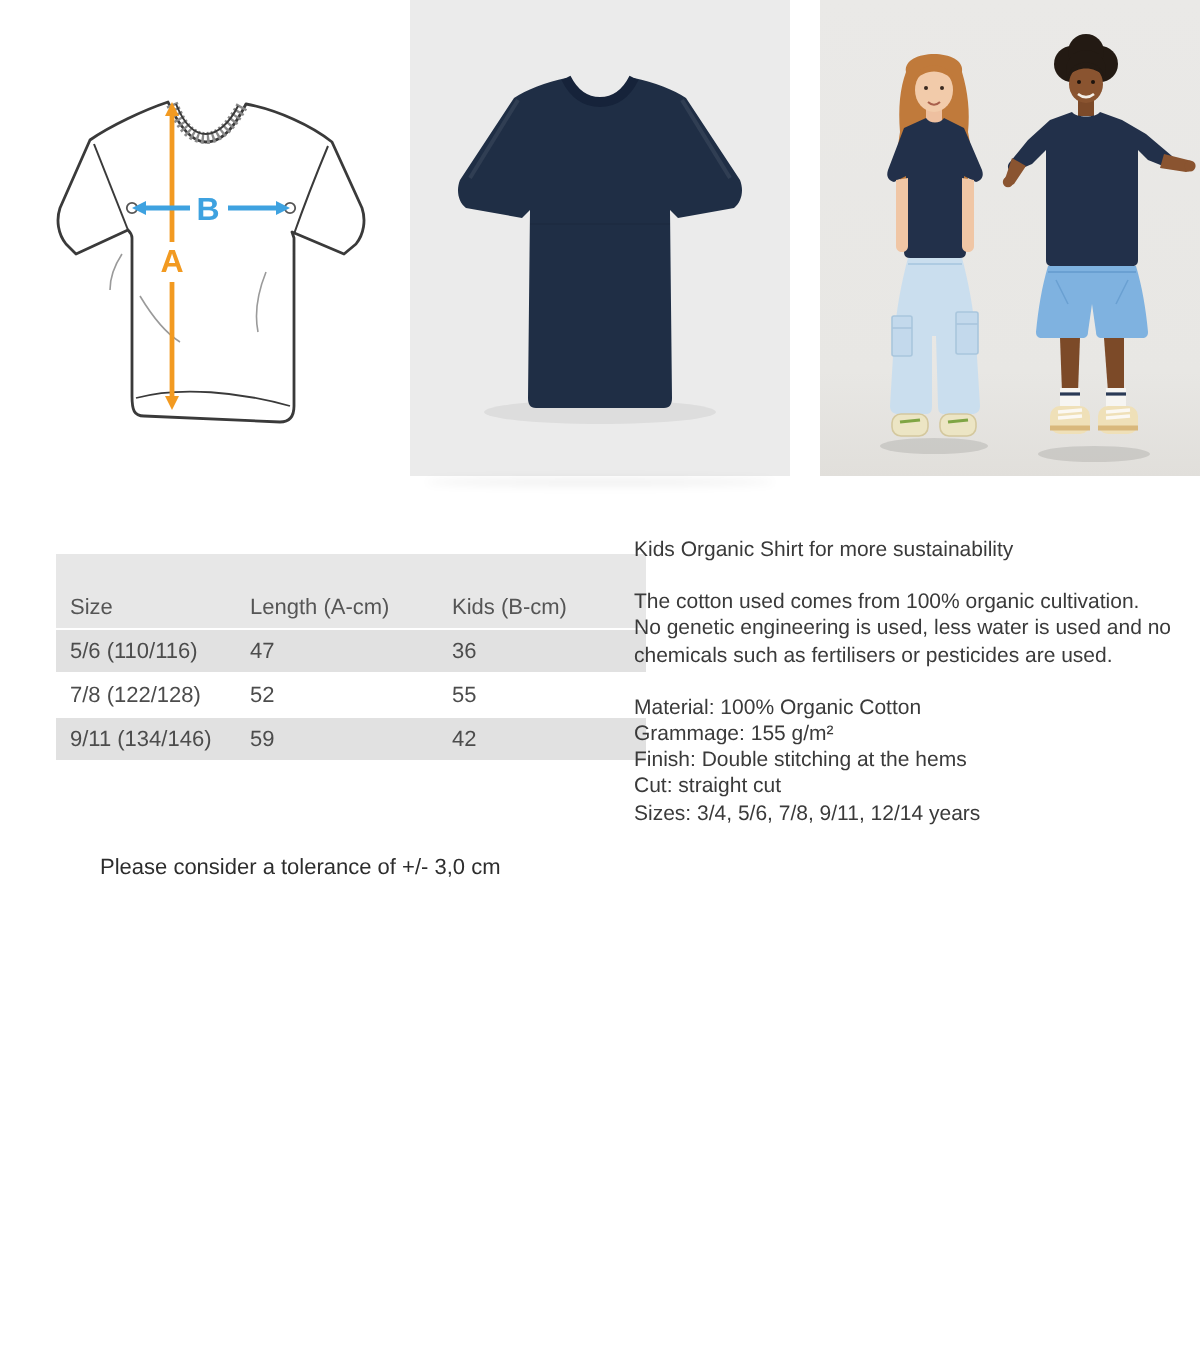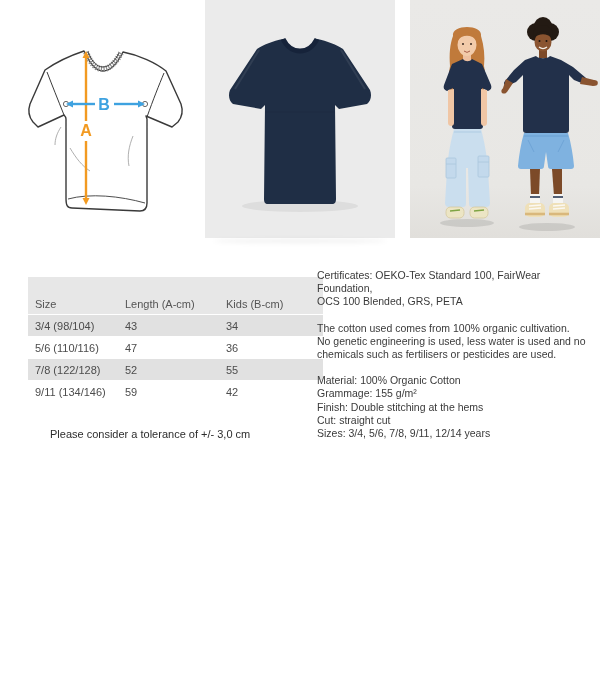--- a/index.html
+++ b/index.html
@@ -202,47 +202,41 @@
   <table class="size-table">
     <thead>
       <tr>
         <th>Size</th>
         <th>Length (A-cm)</th>
         <th>Kids (B-cm)</th>
       </tr>
     </thead>
     <tbody>
       <tr>
-        <td>3/4 (98/104)</td>
-        <td>43</td>
-        <td>34</td>
-      </tr>
-      <tr>
         <td>5/6 (110/116)</td>
         <td>47</td>
         <td>36</td>
       </tr>
       <tr>
         <td>7/8 (122/128)</td>
         <td>52</td>
         <td>55</td>
       </tr>
       <tr>
         <td>9/11 (134/146)</td>
         <td>59</td>
         <td>42</td>
       </tr>
     </tbody>
   </table>
 
   <div class="tolerance">Please consider a tolerance of +/- 3,0 cm</div>
 
   <div class="description">
-    <p>Certificates: OEKO-Tex Standard 100, FairWear Foundation,
-OCS 100 Blended, GRS, PETA</p>
+    <p>Kids Organic Shirt for more sustainability</p>
     <p>The cotton used comes from 100% organic cultivation.
 No genetic engineering is used, less water is used and no
 chemicals such as fertilisers or pesticides are used.</p>
     <p>Material: 100% Organic Cotton
 Grammage: 155 g/m²
 Finish: Double stitching at the hems
 Cut: straight cut
 Sizes: 3/4, 5/6, 7/8, 9/11, 12/14 years</p>
   </div>
 

